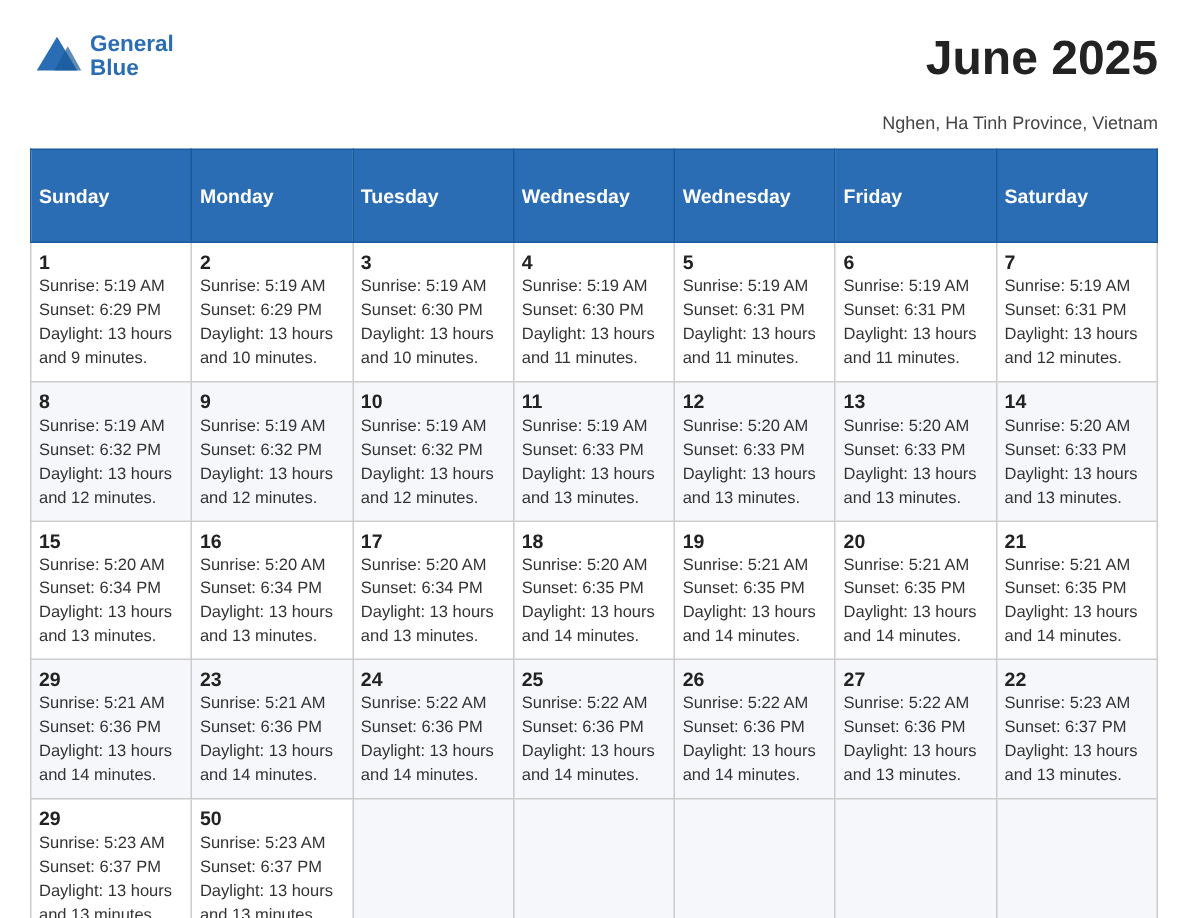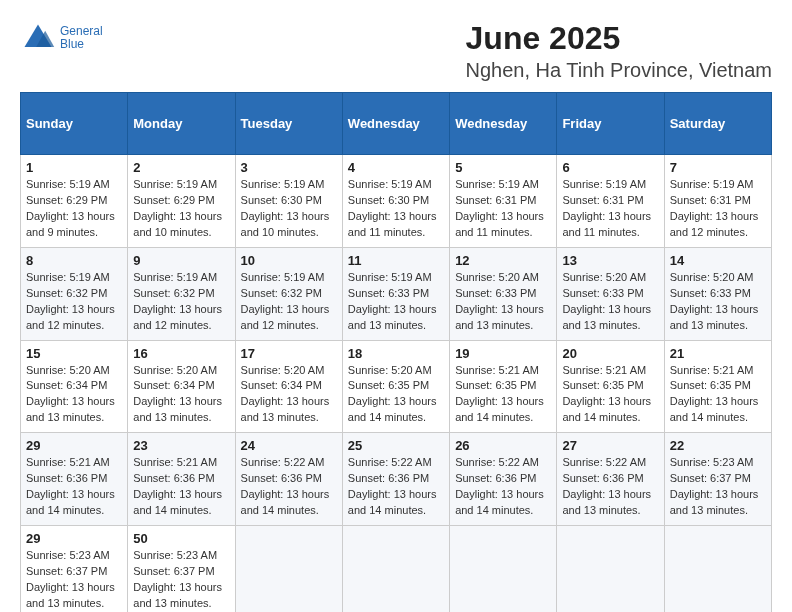--- a/index.html
+++ b/index.html
@@ -15,43 +15,44 @@
       justify-content: space-between;
       align-items: flex-start;
       margin-bottom: 10px;
     }
     .logo {
       display: flex;
       align-items: center;
       gap: 4px;
     }
     .logo-text {
-      font-size: 12px;
-      font-weight: normal;
+      font-size: 15px;
+      font-weight: bold;
       color: #1a3a5c;
       line-height: 1.1;
     }
     .logo-text span {
       color: #2a6db5;
     }
     .logo-icon {
       width: 36px;
       height: 36px;
     }
     .title-area {
+      text-align: right;
     }
     .main-title {
       font-size: 32px;
       font-weight: bold;
       color: #222;
     }
     .subtitle {
-      font-size: 20px;
+      font-size: 12px;
       color: #444;
-      margin-top: 2px;
+      margin-top: 18px;
     }
     .calendar-table {
       width: 100%;
       border-collapse: collapse;
       table-layout: fixed;
     }
     .calendar-table th {
       background: #2a6db5;
       color: #fff;
       font-size: 13px;

